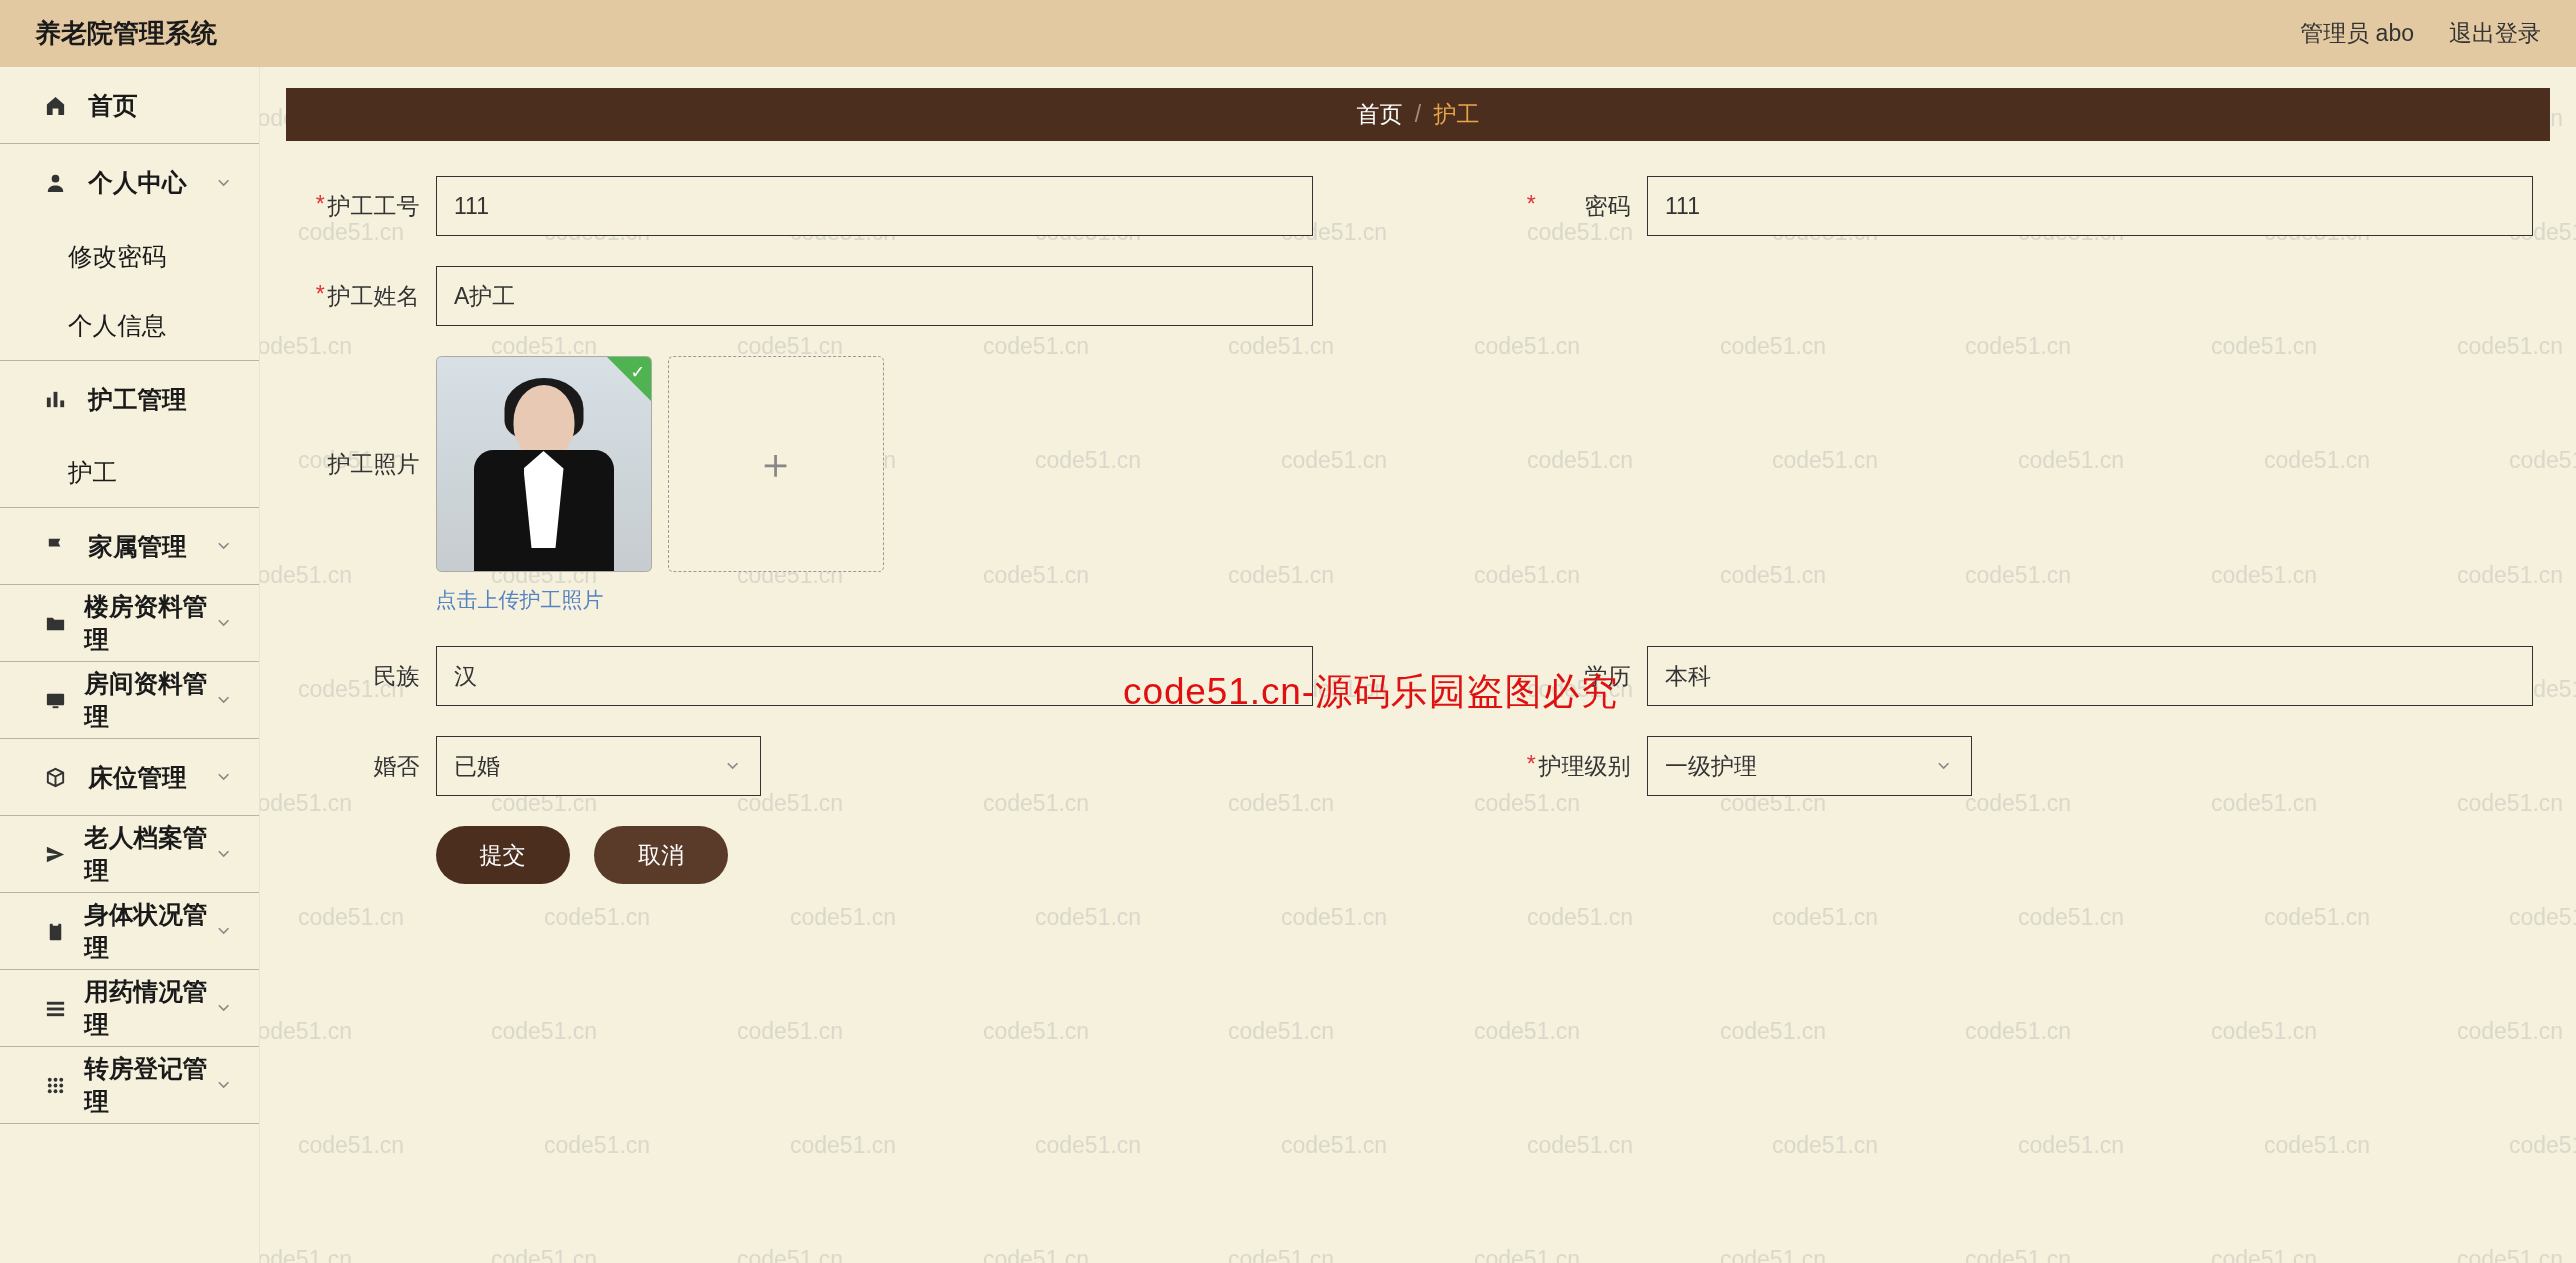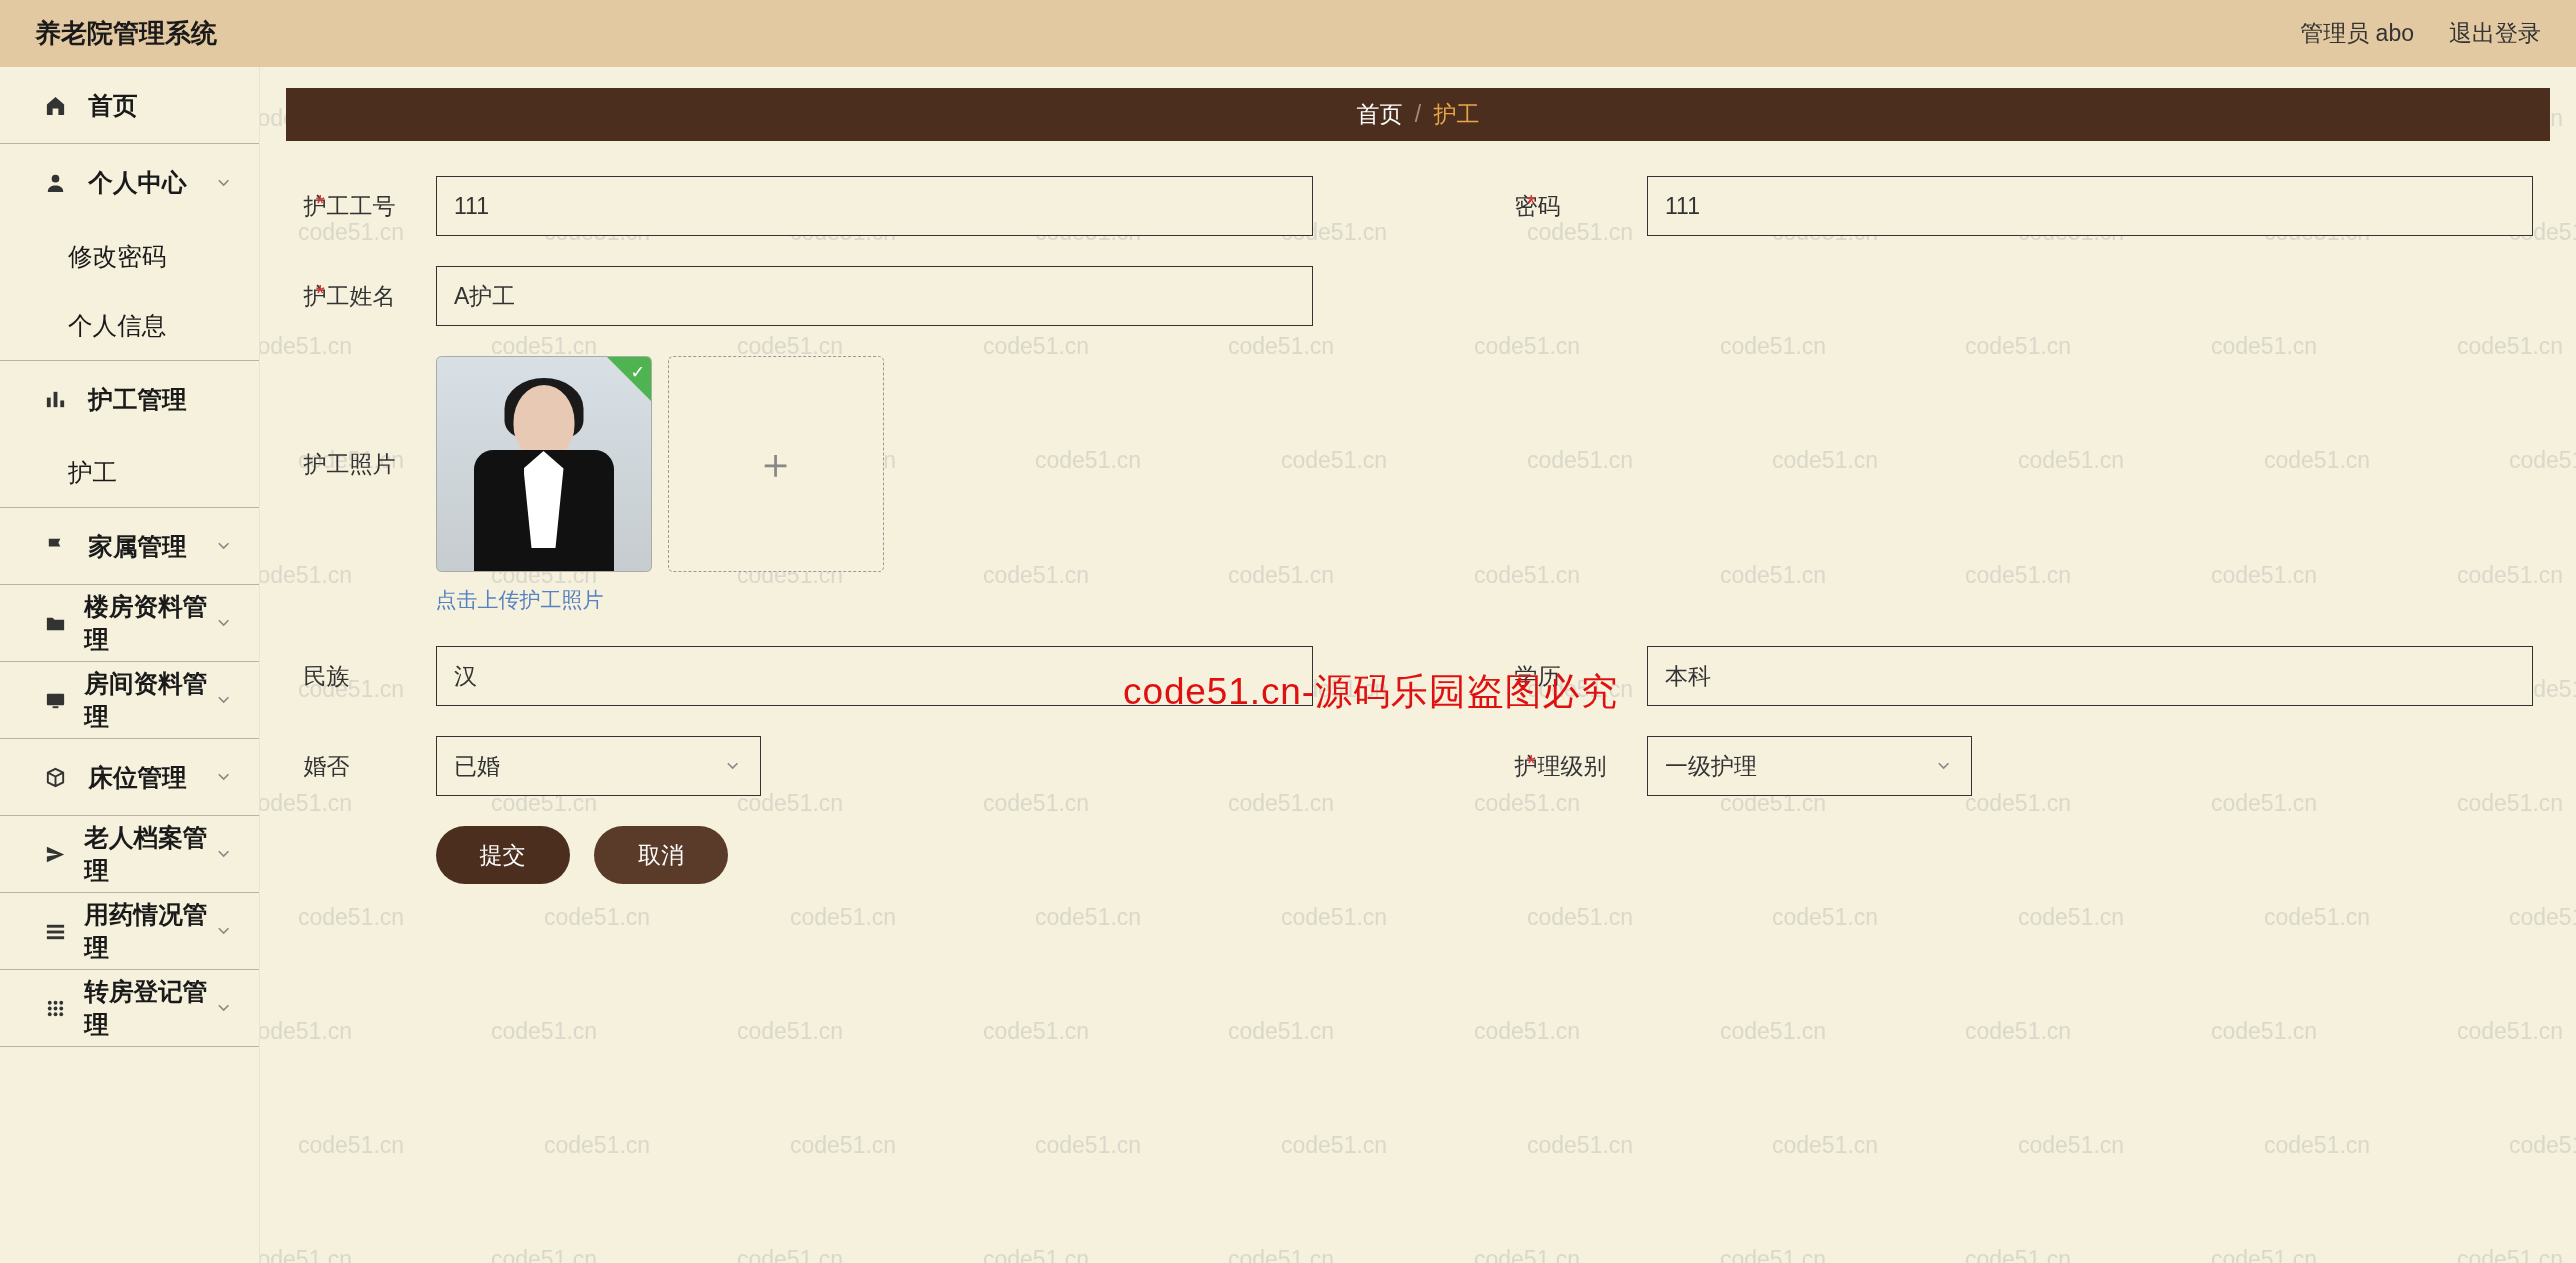--- a/index.html
+++ b/index.html
@@ -33,21 +33,21 @@
 .breadcrumb { background: #4b2e1e; color: #fff; height: 53px; display: flex; align-items: center; justify-content: center; font-size: 23px; }
 .breadcrumb .sep { margin: 0 12.3px; color: #a88; }
 .breadcrumb .cur { color: #e6a648; }
 
 .form-area { padding: 35px 17.5px; }
 .form-row { display: flex; margin-bottom: 30px; }
 .form-col { display: flex; align-items: center; }
 .col-left { width: 1211px; }
 .col-right { flex: 1; }
 
-.label { width: 132px; padding-right: 16px; font-size: 23px; color: #333; position: relative; flex-shrink: 0; }
+.label { width: 132px; text-align: right; padding-right: 16px; font-size: 23px; color: #333; position: relative; flex-shrink: 0; }
 .label.req::before { content: "*"; color: #d33; position: absolute; left: 12.3px; }
 
 .input { height: 60px; border: 1.8px solid #333; background: #f5f1dc; padding: 0 17.5px; font-size: 23px; color: #333; outline: none; }
 .input.w1 { width: 877px; }
 .input.wfull { width: 886px; }
 
 .select { height: 60px; border: 1.8px solid #333; background: #f5f1dc; padding: 0 17.5px; font-size: 23px; color: #333; display: flex; align-items: center; justify-content: space-between; cursor: pointer; }
 .select.w-sm { width: 325px; }
 .chev-down { color: #888; }
 
@@ -183,20 +183,34 @@
           </svg>
         </span>
     </li>
     <li class="menu-item bold">
       <span class="icon">
           <svg width="23" height="23" viewBox="0 0 24 24" fill="#333">
             <path d="M3 20l18-8L3 4v6l12 2-12 2v6z"></path>
           </svg>
         </span>
       <span>老人档案管理</span>
+      <span class="chevron">
+          <svg width="19.3" height="19.3" viewBox="0 0 24 24" fill="none" stroke="#888" stroke-width="2">
+            <path d="M6 9l6 6 6-6"></path>
+          </svg>
+        </span>
+    </li>
+    <li class="menu-item bold">
+      <span class="icon">
+          <svg width="23" height="23" viewBox="0 0 24 24" fill="#333">
+            <rect x="6" y="4" width="12" height="17" rx="1"></rect>
+            <rect x="9" y="2" width="6" height="4" rx="1" fill="#f5f1dc"></rect>
+          </svg>
+        </span>
+      <span>身体状况管理</span>
       <span class="chevron">
           <svg width="19.3" height="19.3" viewBox="0 0 24 24" fill="none" stroke="#888" stroke-width="2">
             <path d="M6 9l6 6 6-6"></path>
           </svg>
         </span>
     </li>
     <li class="menu-item bold">
       <span class="icon">
           <svg width="23" height="23" viewBox="0 0 24 24" fill="#333">
             <rect x="3" y="5" width="18" height="3"></rect>

